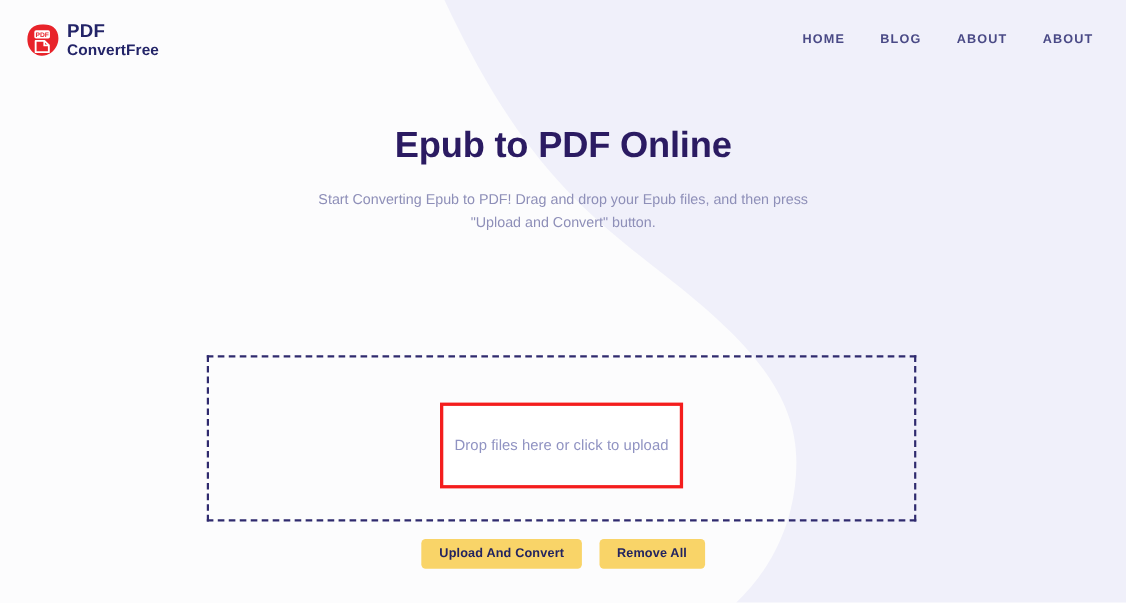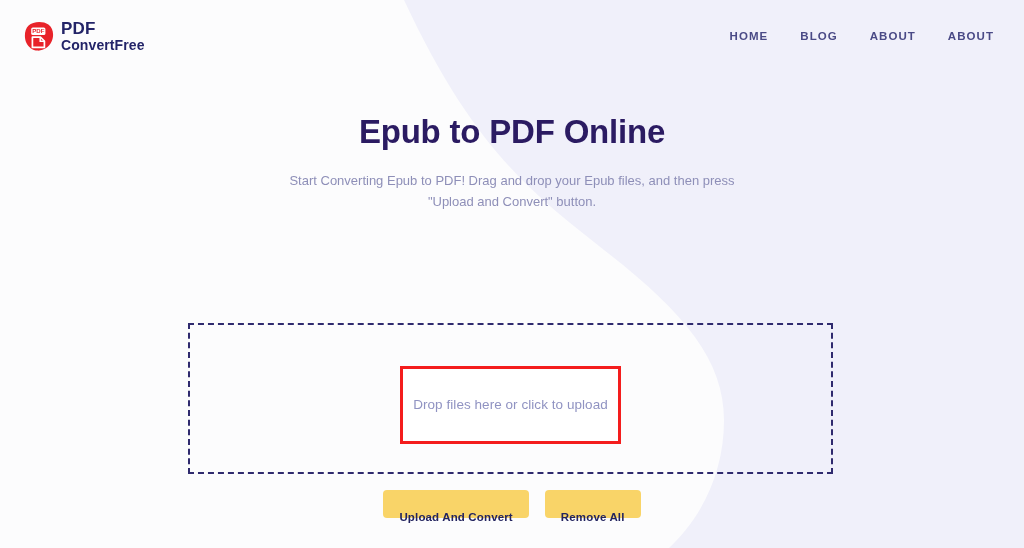--- a/index.html
+++ b/index.html
@@ -162,21 +162,21 @@
 
   .btn {
     background:#f9d468;
     border:none;
     border-radius:4px;
     color:#23245f;
     font-family:"Liberation Sans", sans-serif;
     font-size:11.5px;
     font-weight:bold;
     letter-spacing:.15px;
-    padding:14px 16px;
+    padding:0 16px;
     height:27px;
     line-height:27px;
     cursor:pointer;
     white-space:nowrap;
   }
 </style>
 </head>
 <body>
 
 <svg class="bg-blob" viewBox="0 0 700 548" preserveAspectRatio="none">

